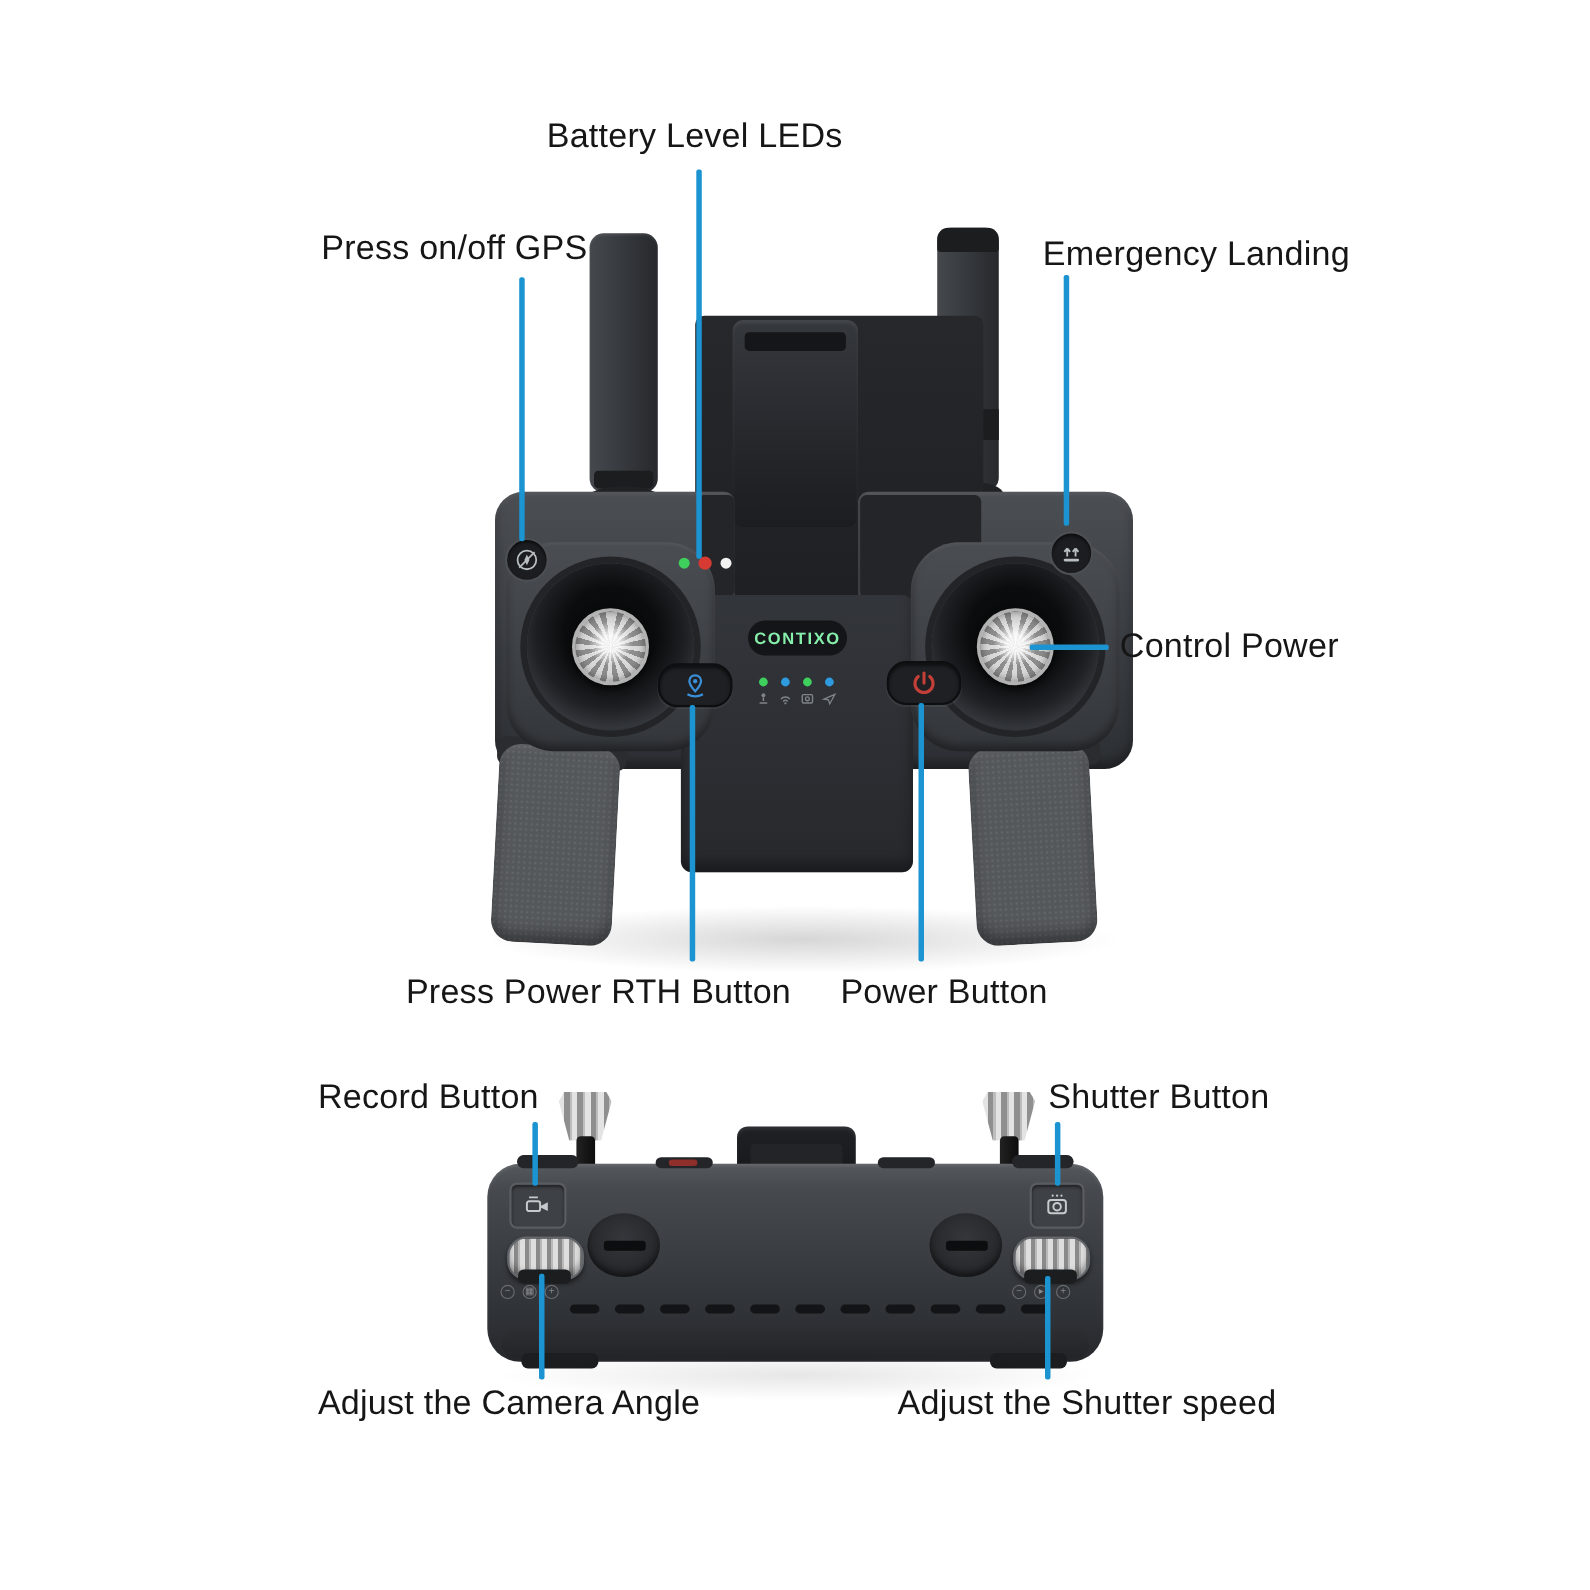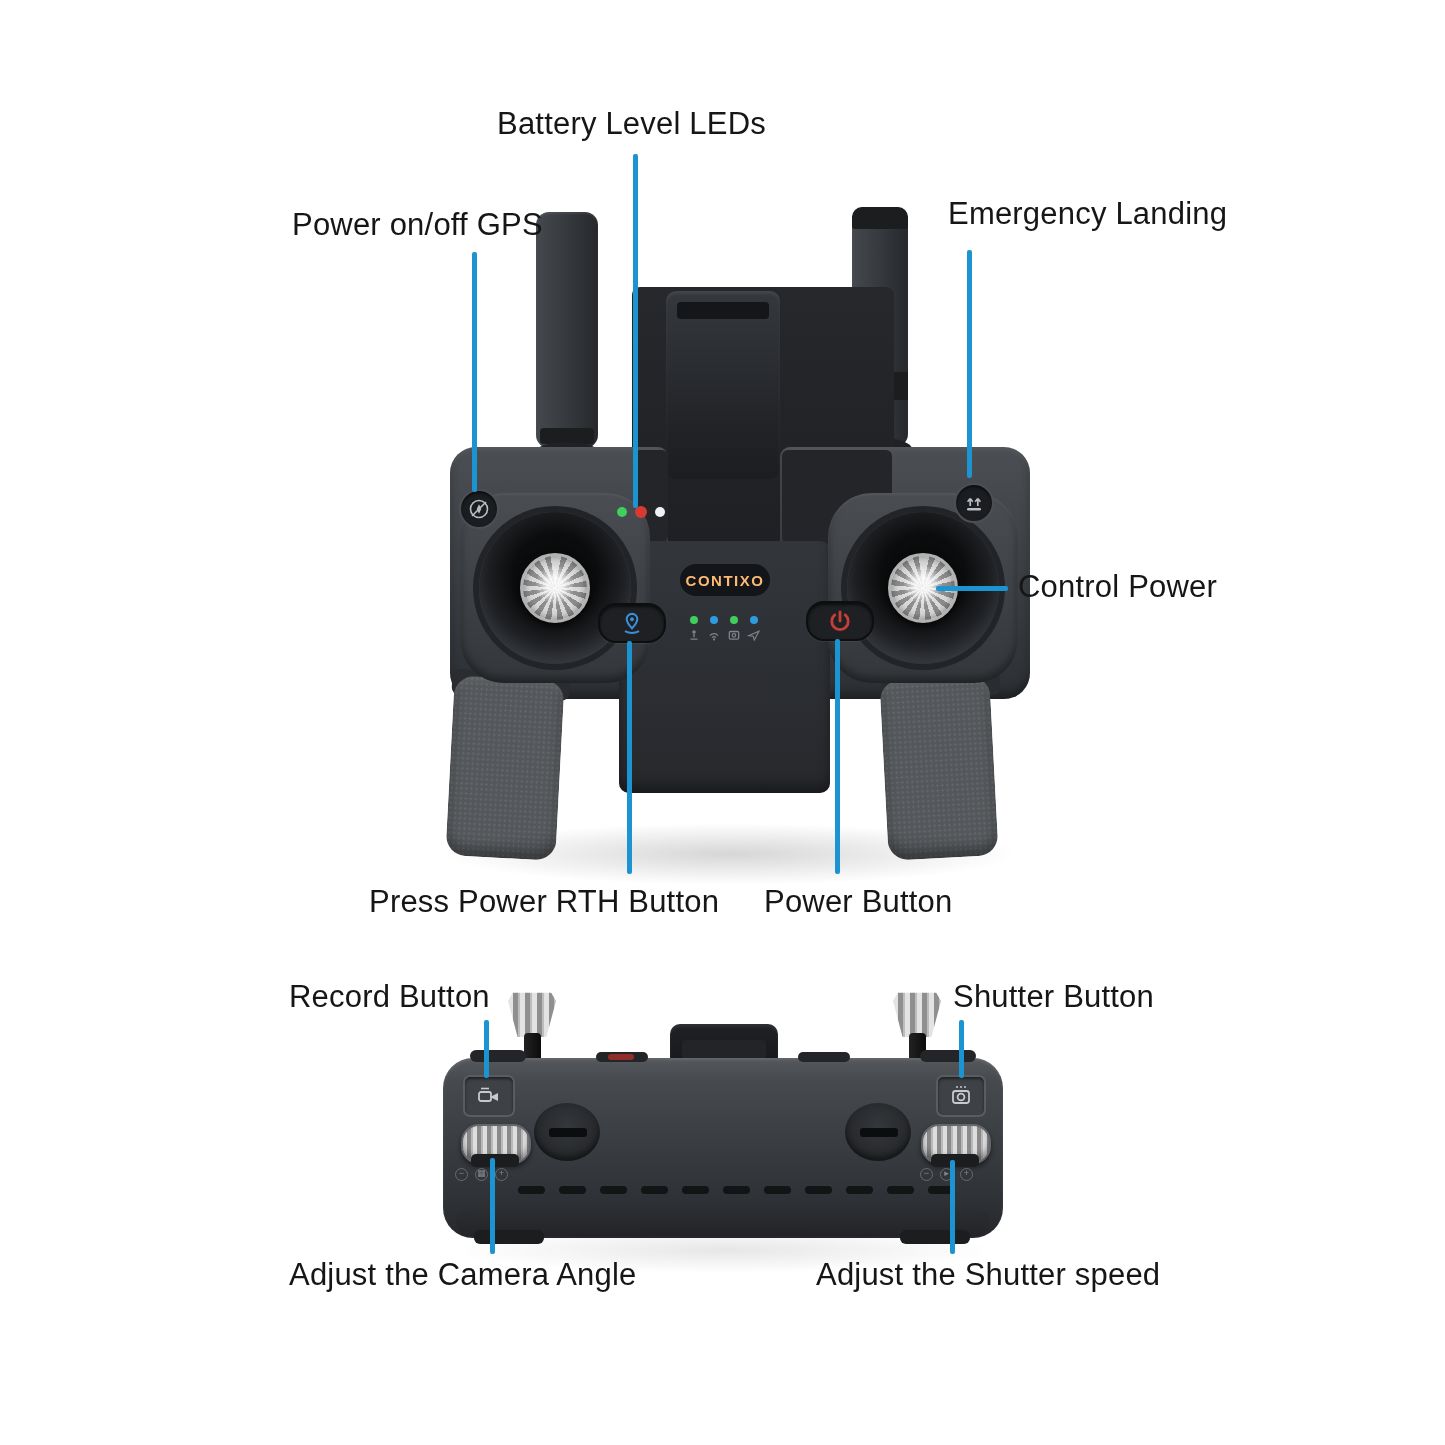--- a/index.html
+++ b/index.html
@@ -25,21 +25,21 @@
   .stick-knob{position:absolute;width:64px;height:64px;border-radius:50%;
       background:radial-gradient(circle at 50% 45%, rgba(255,255,255,.85) 0 16%, rgba(255,255,255,0) 42%),
                  repeating-conic-gradient(#d9d9d9 0deg 11deg,#8d8d8d 11deg 22deg);
       border:3px solid #b2b2b2;box-shadow:0 3px 7px rgba(0,0,0,.65), inset 0 0 9px rgba(0,0,0,.45);}
   .round-btn{position:absolute;width:36px;height:36px;border-radius:50%;background:#1b1d20;border:2px solid #4c4f54;
       display:flex;align-items:center;justify-content:center;box-shadow:inset 0 2px 3px rgba(0,0,0,.6);}
   .pill-btn{position:absolute;width:64px;height:36px;border-radius:18px;background:#1e2023;border:2px solid #0d0e10;
       display:flex;align-items:center;justify-content:center;box-shadow:inset 0 2px 3px rgba(0,0,0,.6), 0 1px 1px rgba(255,255,255,.06);}
   .led{position:absolute;border-radius:50%;}
   .logo-pill{position:absolute;background:#141518;border-radius:16px;display:flex;align-items:center;justify-content:center;
-      color:#fdba74;font-size:15px;font-weight:bold;letter-spacing:1.5px;}
+      color:#86efac;font-size:15px;font-weight:bold;letter-spacing:1.5px;}
   .grip{position:absolute;width:110px;height:180px;border-radius:20px;background-color:#55585b;
       background-image:radial-gradient(#62656a 1px, rgba(0,0,0,0) 1.4px);background-size:5px 5px;
       box-shadow:inset 0 4px 6px rgba(255,255,255,.08), inset 0 -8px 12px rgba(0,0,0,.35);}
   .grip-top{position:absolute;width:118px;height:26px;background:#2a2c2f;border-radius:8px;}
   .shadow{position:absolute;background:radial-gradient(ellipse at center, rgba(0,0,0,.16), rgba(0,0,0,0) 68%);}
 
   
   .knob-ant{position:absolute;width:48px;height:46px;
       clip-path:polygon(10% 4%, 90% 4%, 100% 22%, 80% 100%, 20% 100%, 0 22%);
       background:repeating-linear-gradient(90deg,#e3e3e3 0 5px,#8f8f8f 5px 10px,#bdbdbd 10px 12px);
@@ -182,22 +182,22 @@
       </div>
 
     <div class="vline" style="left:633px;top:154px;height:354px;"></div>
     <div class="vline" style="left:472px;top:252px;height:240px;"></div>
     <div class="vline" style="left:967px;top:250px;height:228px;"></div>
     <div class="hline" style="left:936px;top:586px;width:72px;"></div>
     <div class="vline" style="left:627px;top:641px;height:233px;"></div>
     <div class="vline" style="left:835px;top:639px;height:235px;"></div>
 
     <div class="label" style="left:497px;top:106px;">Battery Level LEDs</div>
-    <div class="label" style="left:292px;top:207px;">Power on/off GPS</div>
-    <div class="label" style="left:948px;top:196px;">Emergency Landing</div>
+    <div class="label" style="left:292px;top:207px;">Press on/off GPS</div>
+    <div class="label" style="left:948px;top:213px;">Emergency Landing</div>
     <div class="label" style="left:1018px;top:569px;">Control Power</div>
     <div class="label" style="left:369px;top:884px;">Press Power RTH Button</div>
     <div class="label" style="left:764px;top:884px;">Power Button</div>
   </div>
 
   <div>
 
     <div class="knob-ant" style="left:508px;top:991px;"></div>
     <div class="knob-stem" style="left:524px;top:1033px;"></div>
     <div class="knob-ant" style="left:893px;top:991px;"></div>

